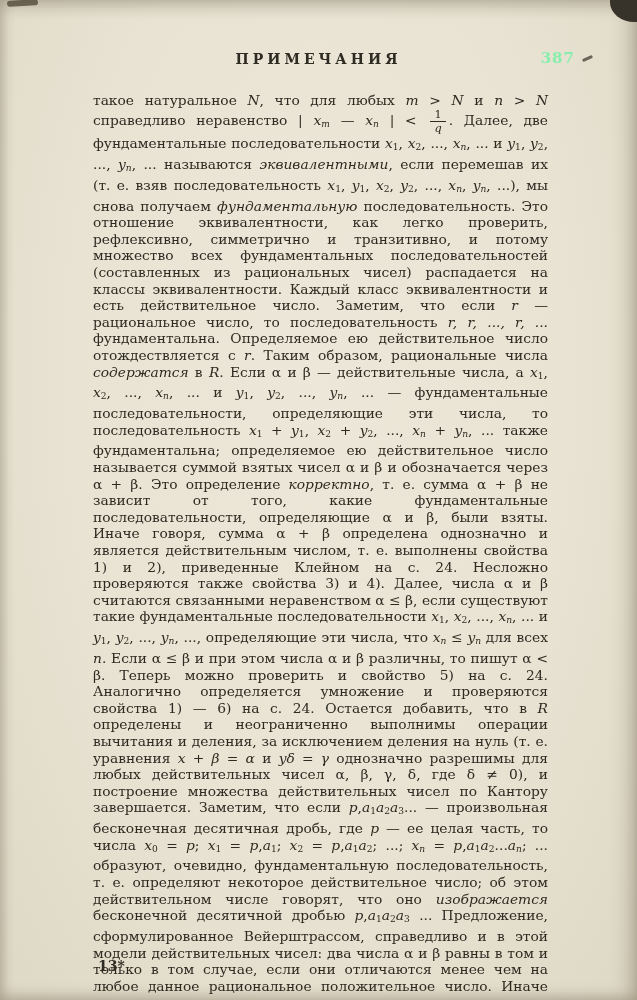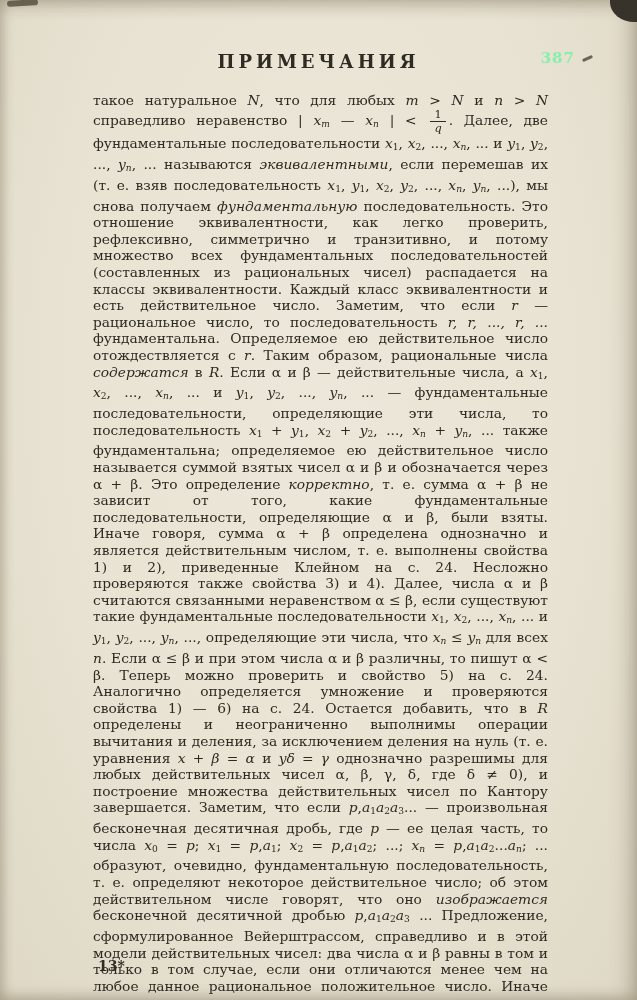--- a/index.html
+++ b/index.html
@@ -18,21 +18,21 @@
                 inset 6px 0 10px rgba(95,84,60,.10),
                 inset 0 -6px 10px rgba(95,84,60,.12);
   }
   .artifact { position:absolute; z-index:6; }
   .artifact.tl { left:7px; top:0; width:31px; height:6px; background:#58513f; border-radius:3px; transform:rotate(-3deg); opacity:.85; }
   .artifact.tr { right:0; top:0; width:27px; height:22px; background:#37322a; border-radius:0 0 0 90%; }
   .artifact.dash { right:44px; top:57px; width:11px; height:3px; background:#4e463c; border-radius:2px; transform:rotate(-25deg); opacity:.8; }
 
   .running-head {
     position:absolute; top:51px; left:0; right:0; z-index:2;
-    text-align:center; font-weight:700; font-size:18px; letter-spacing:4px;
+    text-align:center; font-weight:700; font-size:14px; letter-spacing:4px;
     color:#2e2b22;
   }
   .page-number {
     position:absolute; top:49px; right:62px; z-index:2;
     font-weight:700; font-size:15px; letter-spacing:1px; color:#86efac;
   }
 
   .content {
     position:absolute; top:84px; left:85px; width:471px; z-index:2;
     font-size:13.8px; line-height:16.6px; text-align:justify;

